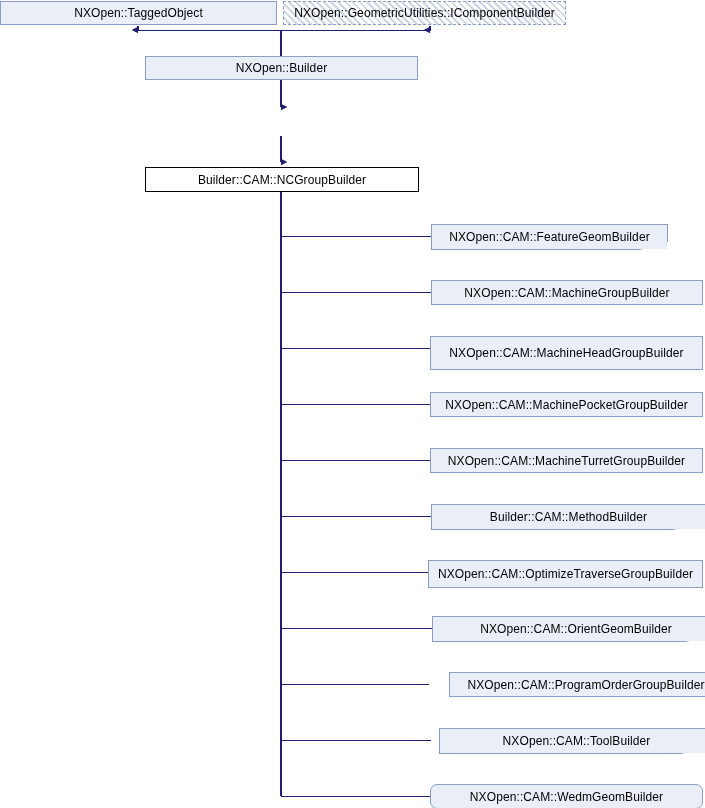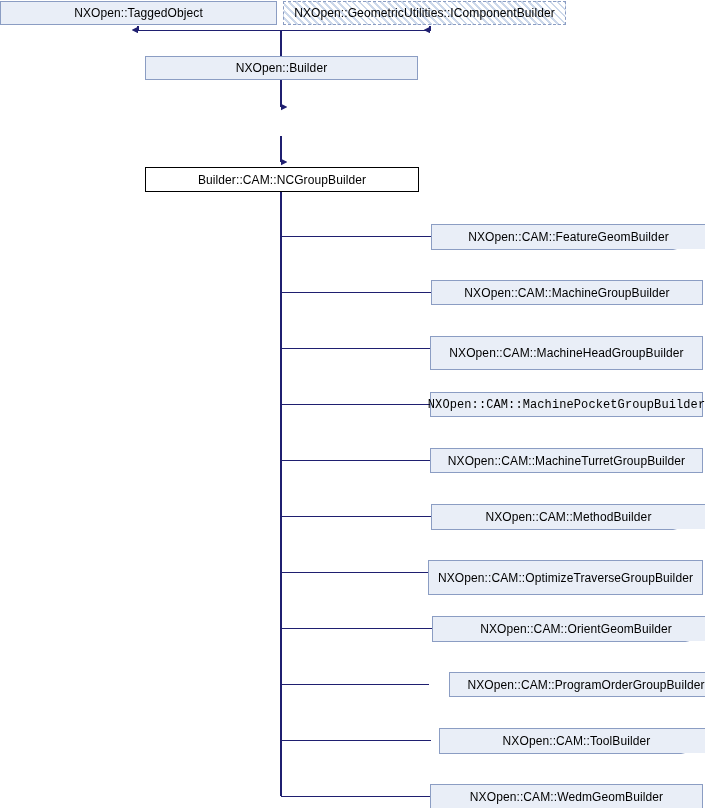--- a/index.html
+++ b/index.html
@@ -141,61 +141,61 @@
 
   <div class="node plain" style="left:145px; top:56px; width:273px; height:24px;">
     <span class="nlabel">NXOpen::Builder</span>
   </div>
 
 
   <div class="node current" style="left:145px; top:167px; width:274px; height:25px;">
     <span class="nlabel">Builder::CAM::NCGroupBuilder</span>
   </div>
 
-  <div class="node plain clipped" style="left:431px; top:224px; width:274px; height:25px;">
+  <div class="node plain clipped" style="left:431px; top:224px; width:236px; height:25px;">
     <span class="clipfill"></span>
     <span class="nlabel">NXOpen::CAM::FeatureGeomBuilder</span>
   </div>
 
   <div class="node plain" style="left:431px; top:280px; width:272px; height:25px;text-align:right;">
     <span class="nlabel">NXOpen::CAM::MachineGroupBuilder</span>
   </div>
 
   <div class="node plain" style="left:430px; top:336px; width:273px; height:34px;">
     <span class="nlabel">NXOpen::CAM::MachineHeadGroupBuilder</span>
   </div>
 
-  <div class="node plain" style="left:430px; top:392px; width:273px; height:25px;font-family:Liberation Mono, monospace;">
+  <div class="node plain" style="left:430px; top:392px; width:273px; height:25px;">
     <span class="nlabel">NXOpen::CAM::MachinePocketGroupBuilder</span>
   </div>
 
   <div class="node plain" style="left:430px; top:448px; width:273px; height:25px;align-items:center;">
     <span class="nlabel">NXOpen::CAM::MachineTurretGroupBuilder</span>
   </div>
 
   <div class="node plain clipped" style="left:431px; top:504px; width:274px; height:25px;">
     <span class="clipfill"></span>
-    <span class="nlabel">NXOpen::CAM::MethodBuilder</span>
-  </div>
-
-  <div class="node plain" style="left:428px; top:560px; width:275px; height:35px;">
+    <span class="nlabel">Builder::CAM::MethodBuilder</span>
+  </div>
+
+  <div class="node plain" style="left:428px; top:560px; width:275px; height:28px;">
     <span class="nlabel">NXOpen::CAM::OptimizeTraverseGroupBuilder</span>
   </div>
 
   <div class="node plain clipped" style="left:432px; top:616px; width:287px; height:25px;">
     <span class="clipfill"></span>
     <span class="nlabel">NXOpen::CAM::OrientGeomBuilder</span>
   </div>
 
   <div class="node plain" style="left:429px; top:672px; width:274px; height:25px;margin-left:20px;">
     <span class="nlabel">NXOpen::CAM::ProgramOrderGroupBuilder</span>
   </div>
 
   <div class="node plain clipped" style="left:431px; top:728px; width:274px; height:25px;margin-left:8px;">
     <span class="clipfill"></span>
     <span class="nlabel">NXOpen::CAM::ToolBuilder</span>
   </div>
 
-  <div class="node plain" style="left:430px; top:784px; width:273px; height:25px;">
+  <div class="node plain" style="left:430px; top:784px; width:273px; height:25px;border-radius:7px;">
     <span class="nlabel">NXOpen::CAM::WedmGeomBuilder</span>
   </div>
 
 </div>
 
 </body></html>

